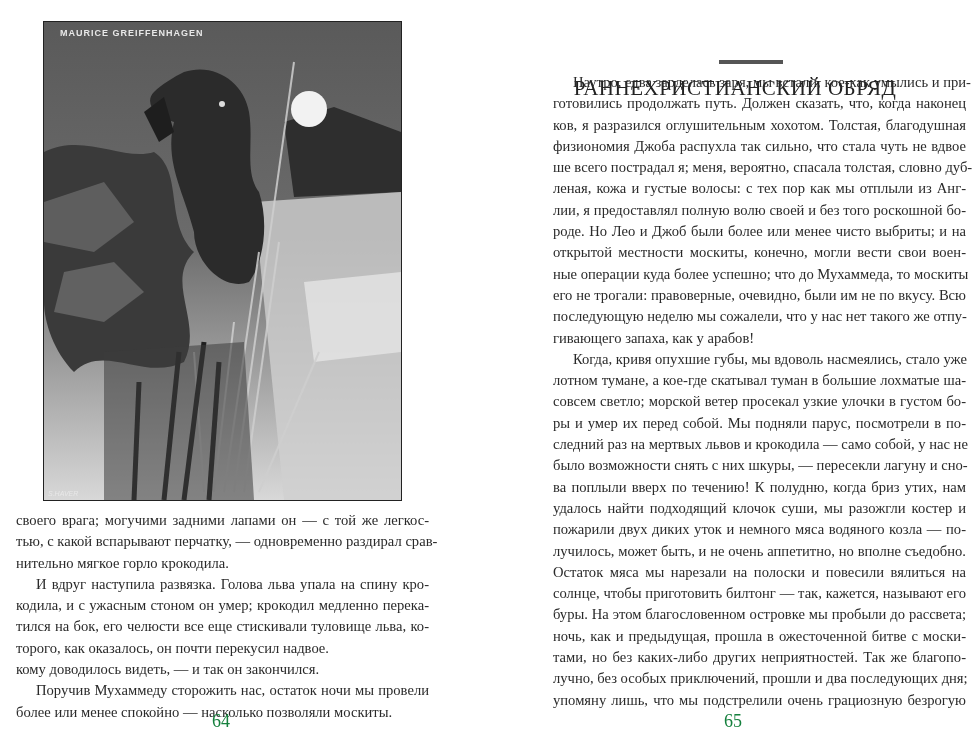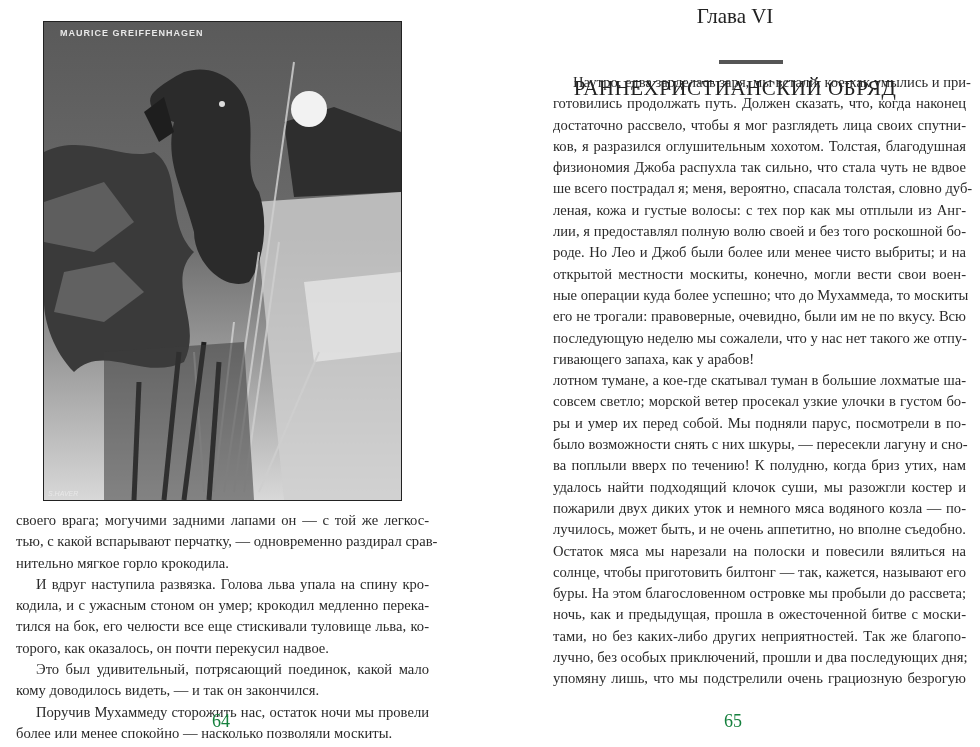--- a/index.html
+++ b/index.html
@@ -102,52 +102,51 @@
   </div>
 
   <div class="text-block left-text" id="left-text">
       <span class="line">своего врага; могучими задними лапами он — с той же легкос-</span>
       <span class="line">тью, с какой вспарывают перчатку, — одновременно раздирал срав-</span>
       <span class="line last">нительно мягкое горло крокодила.</span>
       <span class="line" style="padding-left: 20px;">И вдруг наступила развязка. Голова льва упала на спину кро-</span>
       <span class="line">кодила, и с ужасным стоном он умер; крокодил медленно перека-</span>
       <span class="line">тился на бок, его челюсти все еще стискивали туловище льва, ко-</span>
       <span class="line last">торого, как оказалось, он почти перекусил надвое.</span>
-      <span class="line" style="padding-left: 20px;">Это был удивительный, потрясающий поединок, какой мало</span>
       <span class="line last">кому доводилось видеть, — и так он закончился.</span>
       <span class="line" style="padding-left: 20px;">Поручив Мухаммеду сторожить нас, остаток ночи мы провели</span>
       <span class="line last">более или менее спокойно — насколько позволяли москиты.</span>
     </div>
 
   <div class="page-number pn-left">64</div>
 </div>
 
 <div class="page page-right">
-  <div class="chapter-label" style="padding-left:0; left:0; text-align:center; width:490px;">Глава VI</div>
   <div class="chapter-title" style="padding-left:0; left:0; text-align:center; width:490px;">РАННЕХРИСТИАНСКИЙ ОБРЯД</div>
   <div style="position:absolute; top:60px; left:229px; width:64px; height:4px; background:#555;"></div>
 
   <div class="text-block" id="right-text" style="left:63px; top:72px; width:413px;">
       <span class="line" style="padding-left: 20px;">Наутро, едва зарделась заря, мы встали, кое-как умылись и при-</span>
       <span class="line">готовились продолжать путь. Должен сказать, что, когда наконец</span>
-      <span class="line">достаточно рассвело, чтобы я мог разглядеть лица своих спутни-</span>
       <span class="line">ков, я разразился оглушительным хохотом. Толстая, благодушная</span>
       <span class="line">физиономия Джоба распухла так сильно, что стала чуть не вдвое</span>
       <span class="line">ше всего пострадал я; меня, вероятно, спасала толстая, словно дуб-</span>
       <span class="line">леная, кожа и густые волосы: с тех пор как мы отплыли из Анг-</span>
       <span class="line">лии, я предоставлял полную волю своей и без того роскошной бо-</span>
       <span class="line">роде. Но Лео и Джоб были более или менее чисто выбриты; и на</span>
       <span class="line">открытой местности москиты, конечно, могли вести свои воен-</span>
       <span class="line">ные операции куда более успешно; что до Мухаммеда, то москиты</span>
       <span class="line">его не трогали: правоверные, очевидно, были им не по вкусу. Всю</span>
       <span class="line">последующую неделю мы сожалели, что у нас нет такого же отпу-</span>
       <span class="line last">гивающего запаха, как у арабов!</span>
+      <span class="line" style="padding-left: 20px;">Когда, кривя опухшие губы, мы вдоволь насмеялись, стало уже</span>
       <span class="line">лотном тумане, а кое-где скатывал туман в большие лохматые ша-</span>
       <span class="line">совсем светло; морской ветер просекал узкие улочки в густом бо-</span>
       <span class="line">ры и умер их перед собой. Мы подняли парус, посмотрели в по-</span>
+      <span class="line">следний раз на мертвых львов и крокодила — само собой, у нас не</span>
       <span class="line">было возможности снять с них шкуры, — пересекли лагуну и сно-</span>
       <span class="line">ва поплыли вверх по течению! К полудню, когда бриз утих, нам</span>
       <span class="line">удалось найти подходящий клочок суши, мы разожгли костер и</span>
       <span class="line">пожарили двух диких уток и немного мяса водяного козла — по-</span>
       <span class="line">лучилось, может быть, и не очень аппетитно, но вполне съедобно.</span>
       <span class="line">Остаток мяса мы нарезали на полоски и повесили вялиться на</span>
       <span class="line">солнце, чтобы приготовить билтонг — так, кажется, называют его</span>
       <span class="line">буры. На этом благословенном островке мы пробыли до рассвета;</span>
       <span class="line">ночь, как и предыдущая, прошла в ожесточенной битве с моски-</span>
       <span class="line">тами, но без каких-либо других неприятностей. Так же благопо-</span>

